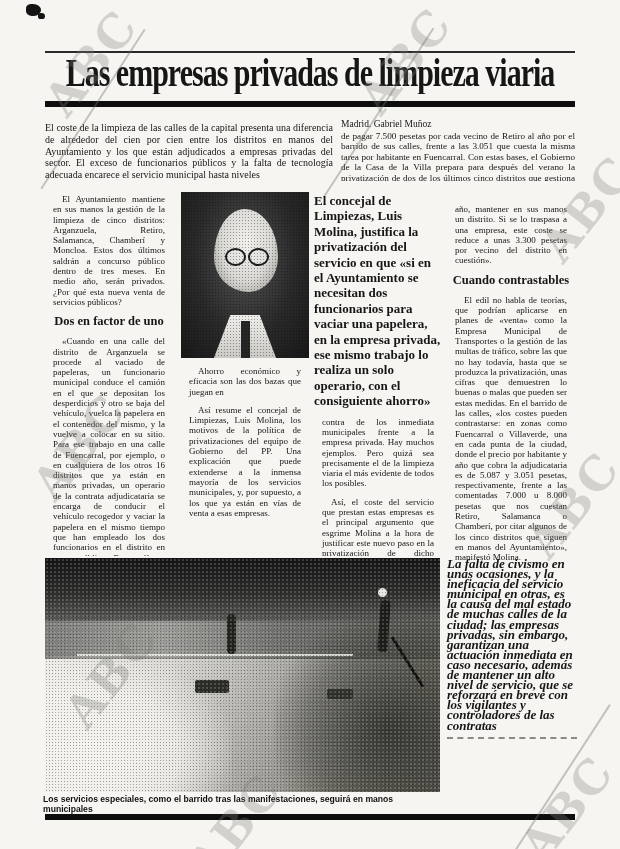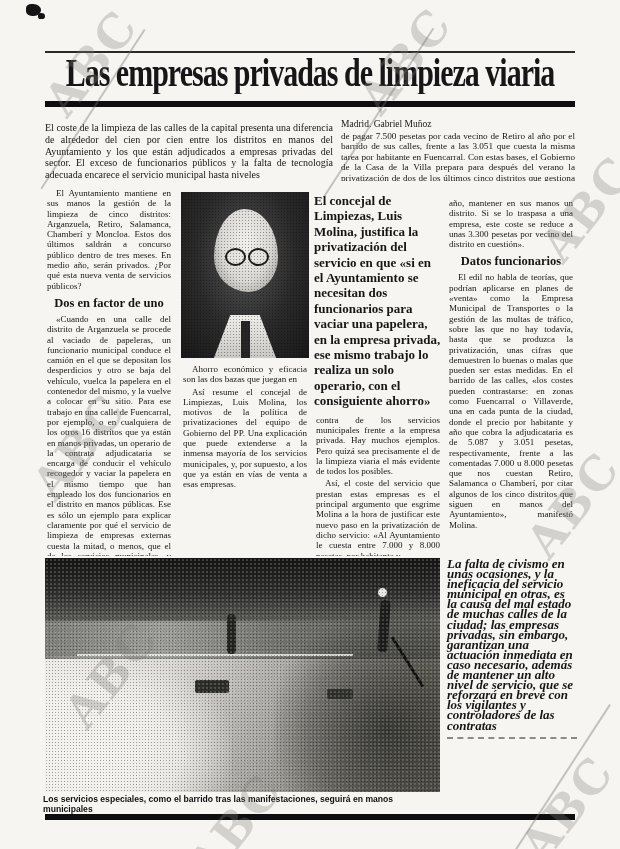--- a/index.html
+++ b/index.html
@@ -23,21 +23,21 @@
   .rule-thick{position:absolute;left:45px;right:45px;height:6px;background:#0e0e0e;}
   .rule-under-headline{top:101px;}
   .rule-bottom{top:814px;}
   
   .lead{position:absolute;left:45px;top:119px;width:530px;height:62px;overflow:hidden;}
   .lead-left{position:absolute;left:0;top:3px;width:288px;font-weight:normal;font-size:10px;line-height:11.8px;text-align:justify;}
   .lead-right{position:absolute;left:296px;top:0;width:234px;font-size:9.2px;line-height:10.6px;text-align:justify;}
   .byline{text-align:left;font-size:9.5px;margin:0 0 1px 0;}
   
   .col{position:absolute;width:128px;font-size:9px;line-height:10.3px;text-align:justify;overflow:hidden;}
-  .col p{margin:2px;}
+  .col p{margin:8px;}
   .col p.ind{text-indent:9px;}
   #col1{left:45px;top:186px;height:370px;}
   #col2{left:181px;top:192px;height:364px;}
   #col3{left:314px;top:193px;height:363px;}
   #col4{left:447px;top:196px;height:370px;}
   .subhead{font-weight:bold;font-size:12.5px;text-align:center;margin:6px 0 4px 0;line-height:13px;}
   .pullquote{font-weight:bold;font-size:13px;line-height:15.4px;text-align:left;margin:0 0 6px 0;}
   
   .portrait{position:relative;width:128px;height:166px;background:#222;overflow:hidden;margin-bottom:6px;}
   .pt-bg{position:absolute;inset:0;background:radial-gradient(ellipse at 50% 40%, #555 0%, #2a2a2a 55%, #181818 100%);}
@@ -118,27 +118,27 @@
       <div class="pt-shirt"></div>
       <div class="pt-tie"></div>
       <div class="grain"></div>
     </div>
     <p class="ind">Ahorro económico y eficacia son las dos bazas que juegan en</p>
     <p class="ind">Así resume el concejal de Limpiezas, Luis Molina, los motivos de la política de privatizaciones del equipo de Gobierno del PP. Una explicación que puede extenderse a la inmensa mayoría de los servicios municipales, y, por supuesto, a los que ya están en vías de venta a esas empresas.</p>
   </div>
 
   <div class="col" id="col3">
     <div class="pullquote">El concejal de Limpiezas, Luis Molina, justifica la privatización del servicio en que «si en el Ayuntamiento se necesitan dos funcionarios para vaciar una papelera, en la empresa privada, ese mismo trabajo lo realiza un solo operario, con el consiguiente ahorro»</div>
-    <p>contra de los servicios municipales frente a la empresa privada. Hay muchos ejemplos. Pero quizá sea precisamente el de la limpieza viaria el más evidente de todos los posibles.</p>
+    <p>contra de los inmediata municipales frente a la empresa privada. Hay muchos ejemplos. Pero quizá sea precisamente el de la limpieza viaria el más evidente de todos los posibles.</p>
     <p class="ind">Así, el coste del servicio que prestan estas empresas es el principal argumento que esgrime Molina a la hora de justificar este nuevo paso en la privatización de dicho servicio: «Al Ayuntamiento le cuesta entre 7.000 y 8.000 pesetas, por habitante y</p>
   </div>
 
   <div class="col" id="col4">
     <p>año, mantener en sus manos un distrito. Si se lo traspasa a una empresa, este coste se reduce a unas 3.300 pesetas por vecino del distrito en cuestión».</p>
-    <div class="subhead">Datos funcionarios</div>
+    <div class="subhead">Cuando contrastables</div>
     <p class="ind">El edil no habla de teorías, que podrían aplicarse en planes de «venta» como la Empresa Municipal de Transportes o la gestión de las multas de tráfico, sobre las que no hay todavía, hasta que se produzca la privatización, unas cifras que demuestren lo buenas o malas que pueden ser estas medidas. En el barrido de las calles, «los costes pueden contrastarse: en zonas como Fuencarral o Villaverde, una en cada punta de la ciudad, donde el precio por habitante y año que cobra la adjudicataria es de 5.087 y 3.051 pesetas, respectivamente, frente a las comentadas 7.000 u 8.000 pesetas que nos cuestan Retiro, Salamanca o Chamberí, por citar algunos de los cinco distritos que siguen en manos del Ayuntamiento», manifestó Molina.</p>
   </div>
 
   <div class="bigphoto">
     <div class="bp-top"></div>
     <div class="bp-mid"></div>
     <div class="bp-bottom"></div>
     <div class="bp-lightblob"></div>
     <div class="bp-darkright"></div>
     <div class="bp-curb"></div>

